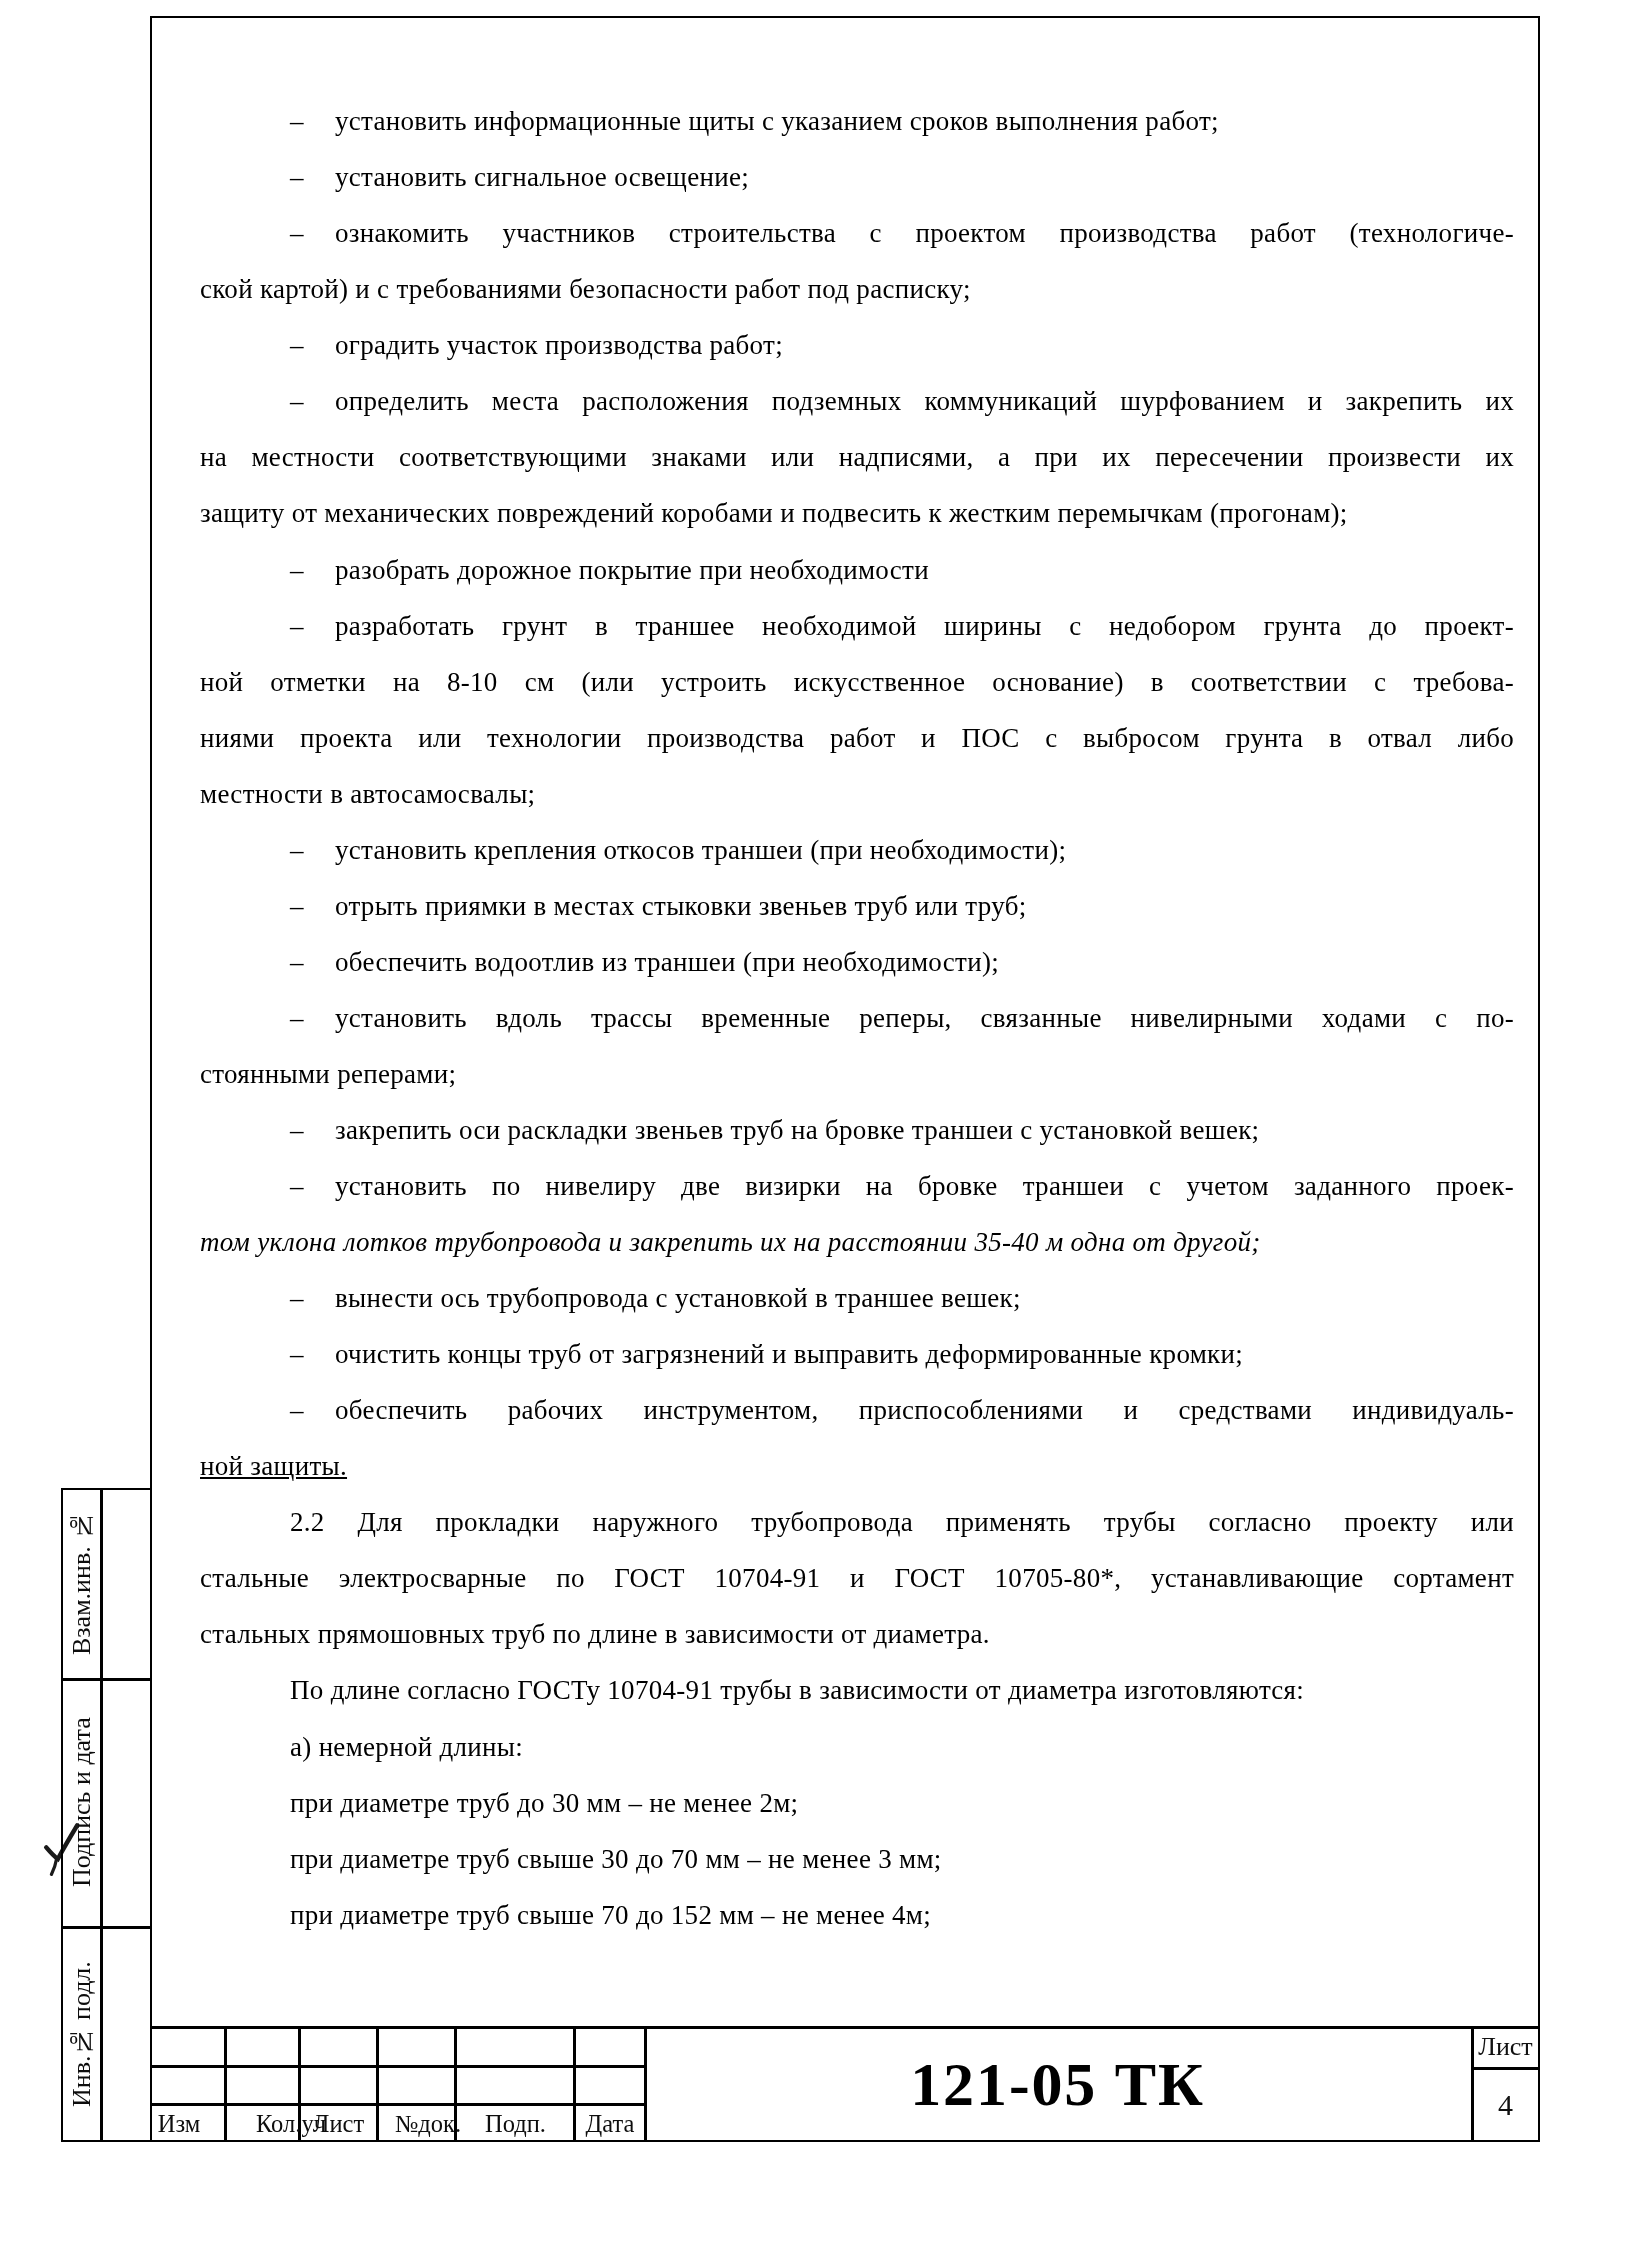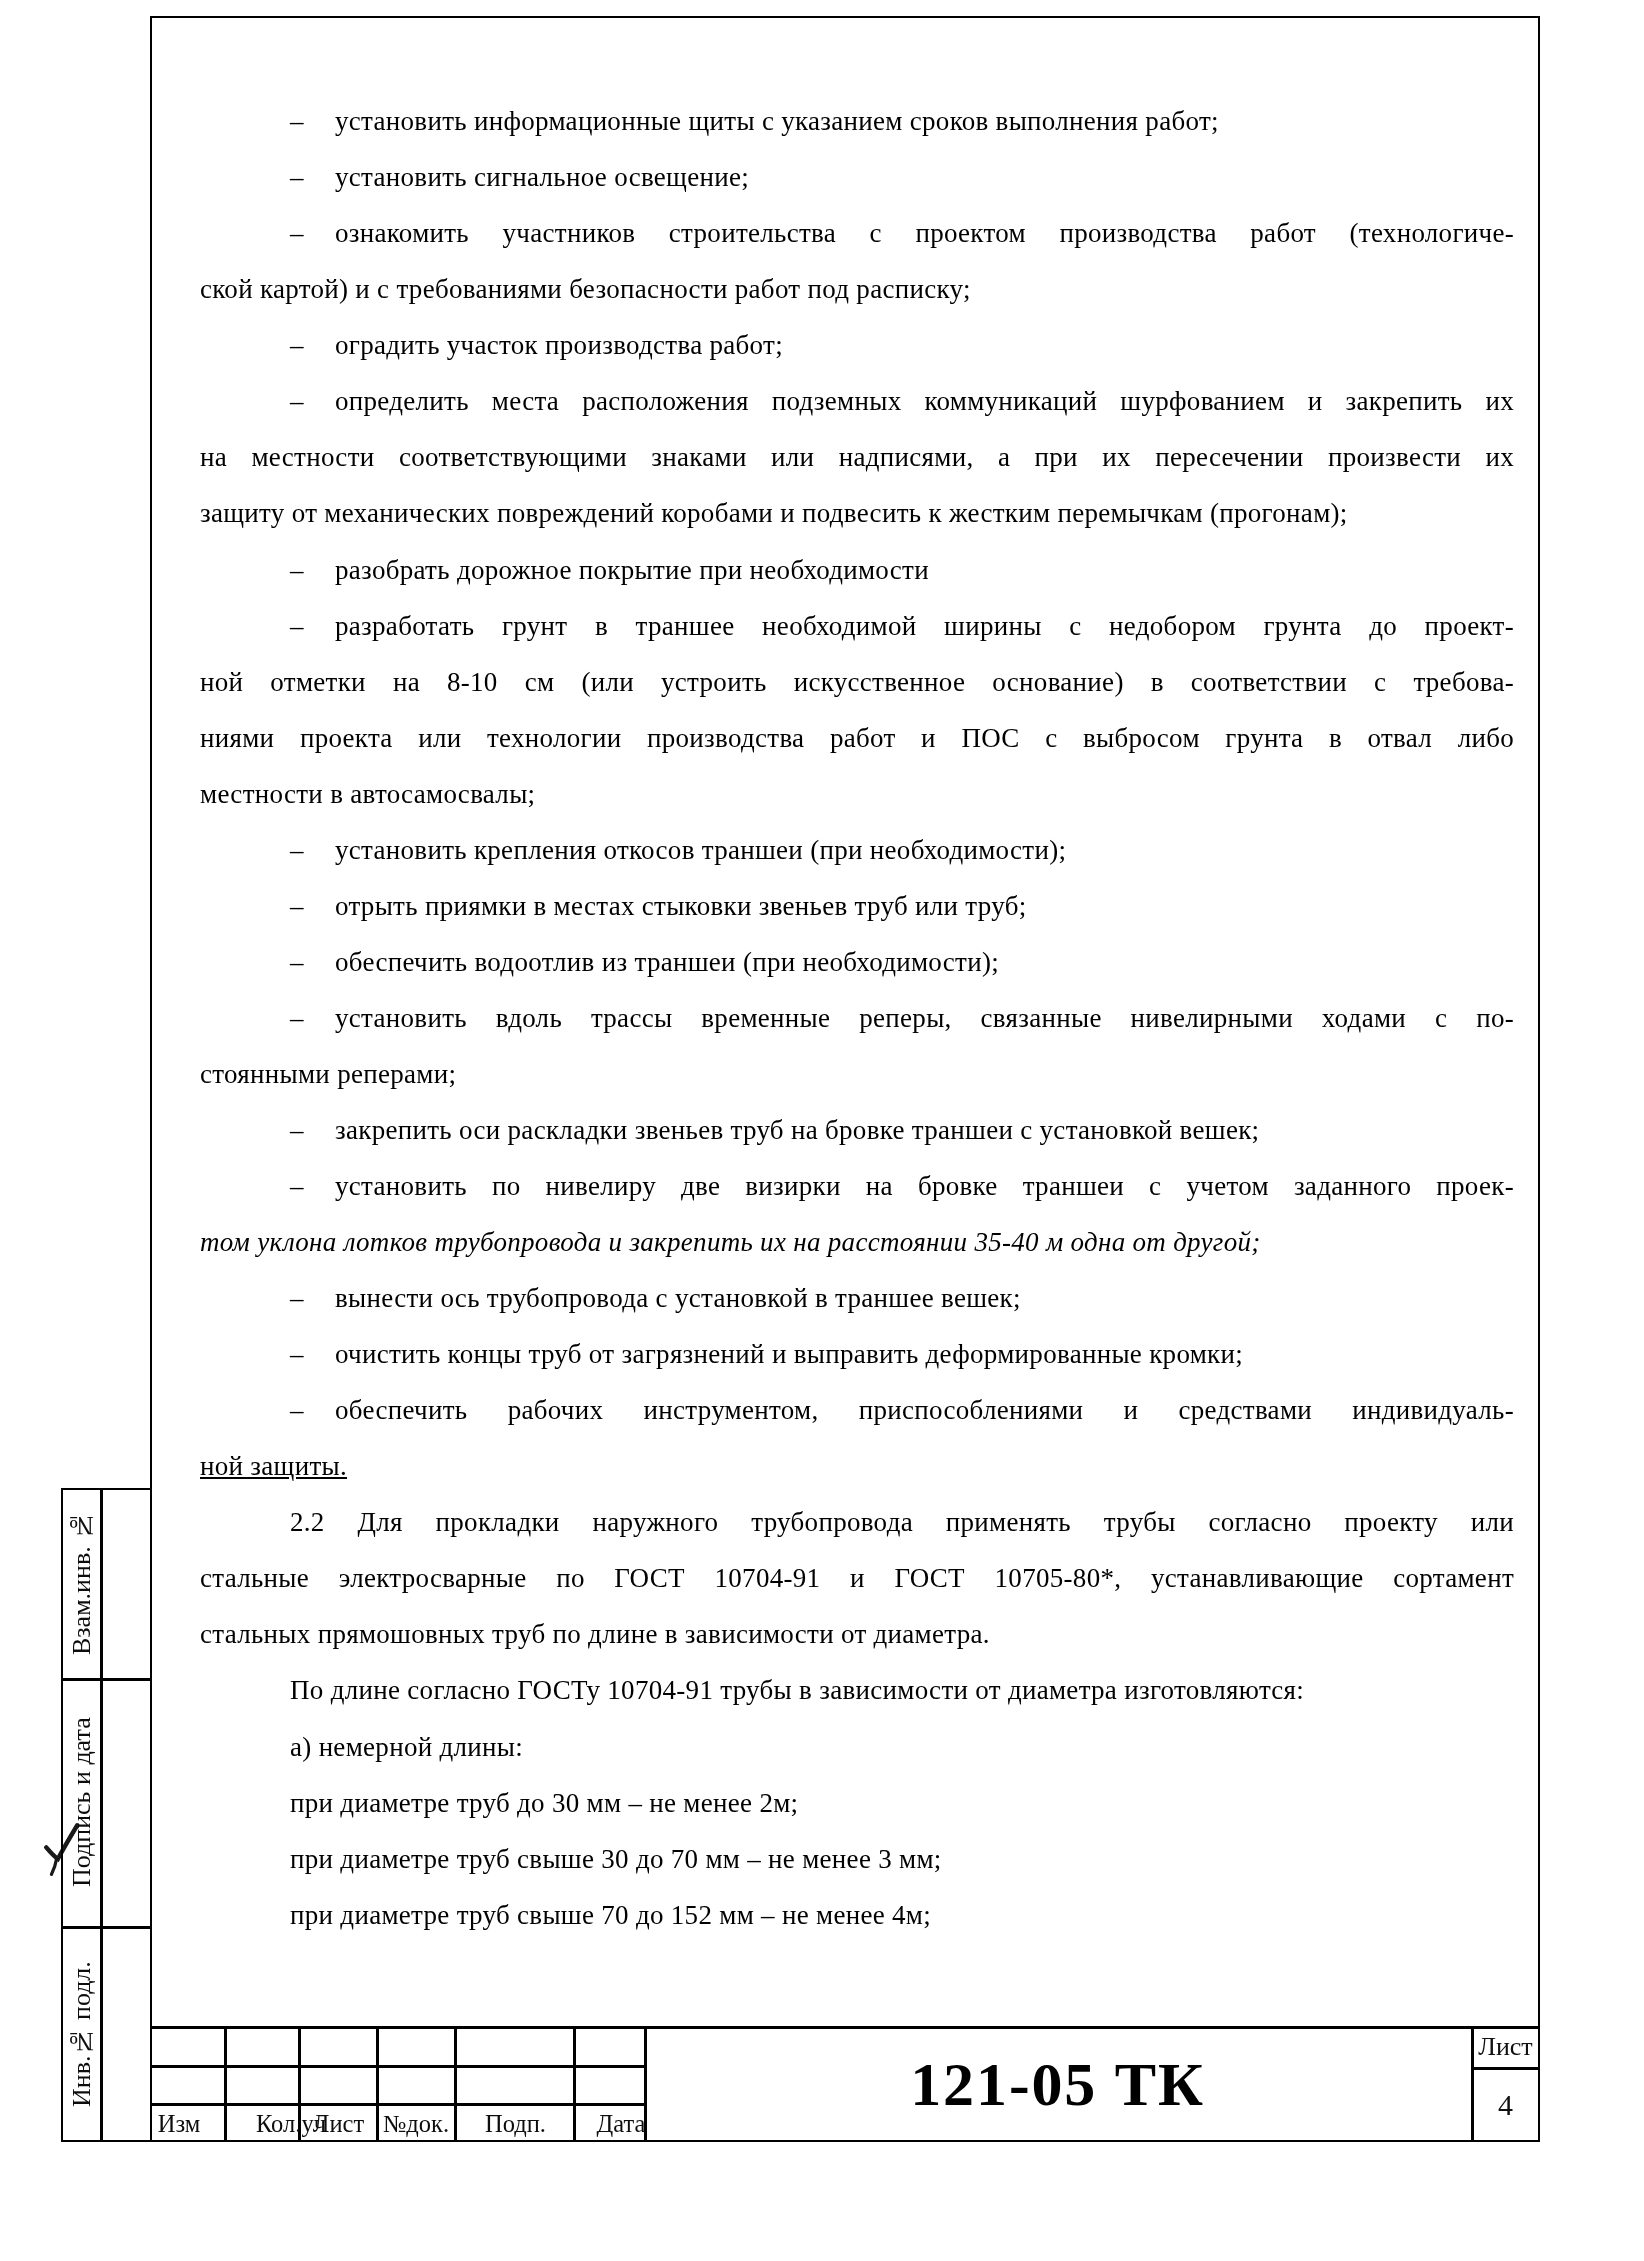--- a/index.html
+++ b/index.html
@@ -126,22 +126,22 @@
   <div class="tb-line" style="left:454px;top:2026px;width:2.6px;height:116px;"></div>
   <div class="tb-line" style="left:573px;top:2026px;width:2.6px;height:116px;"></div>
   <div class="tb-line" style="left:644px;top:2026px;width:3.2px;height:116px;"></div>
   <div class="tb-line" style="left:1471px;top:2026px;width:2.6px;height:116px;"></div>
   <div class="tb-line" style="left:1471px;top:2067px;width:69px;height:2.6px;"></div>
 
   <div id="tb-labels">
       <div class="tb-cell" style="left: 142px; top: 2105px; width: 74px; height: 37px;">Изм</div>
       <div class="tb-cell" style="left: 227px; top: 2105px; width: 72px; height: 37px; margin-left: 28px;">Кол.уч</div>
       <div class="tb-cell" style="left: 301px; top: 2105px; width: 75px; height: 37px;">Лист</div>
-      <div class="tb-cell" style="left: 378px; top: 2105px; width: 76px; height: 37px;">№док.</div>
+      <div class="tb-cell" style="left: 390px; top: 2105px; width: 76px; height: 37px;">№док.</div>
       <div class="tb-cell" style="left: 457px; top: 2105px; width: 117px; height: 37px;">Подп.</div>
-      <div class="tb-cell" style="left: 576px; top: 2105px; width: 68px; height: 37px; margin-left: 11px;">Дата</div>
+      <div class="tb-cell" style="left: 576px; top: 2105px; width: 68px; height: 37px;">Дата</div>
     </div>
 
   <div class="doc-code">121-05 ТК</div>
   <div class="sheet-label-cell">Лист</div>
   <div class="sheet-number-cell">4</div>
 </div>
 
 
 </body></html>

